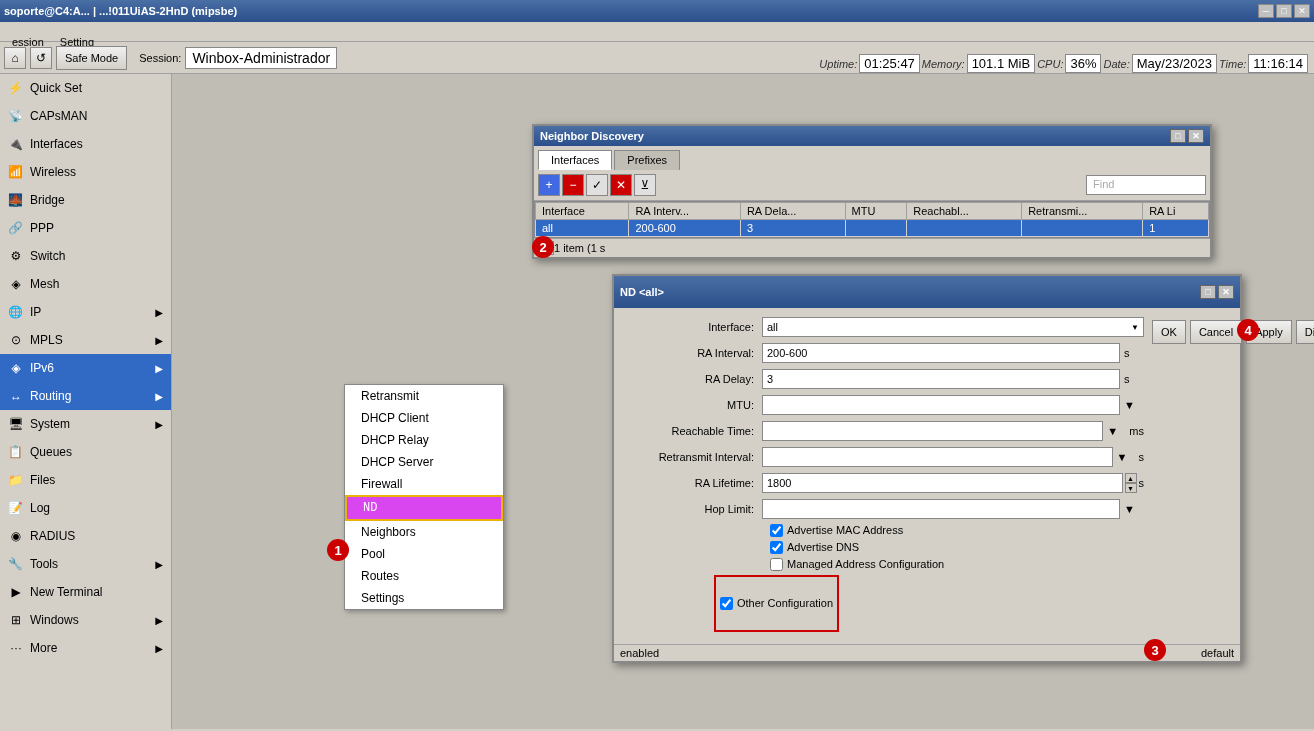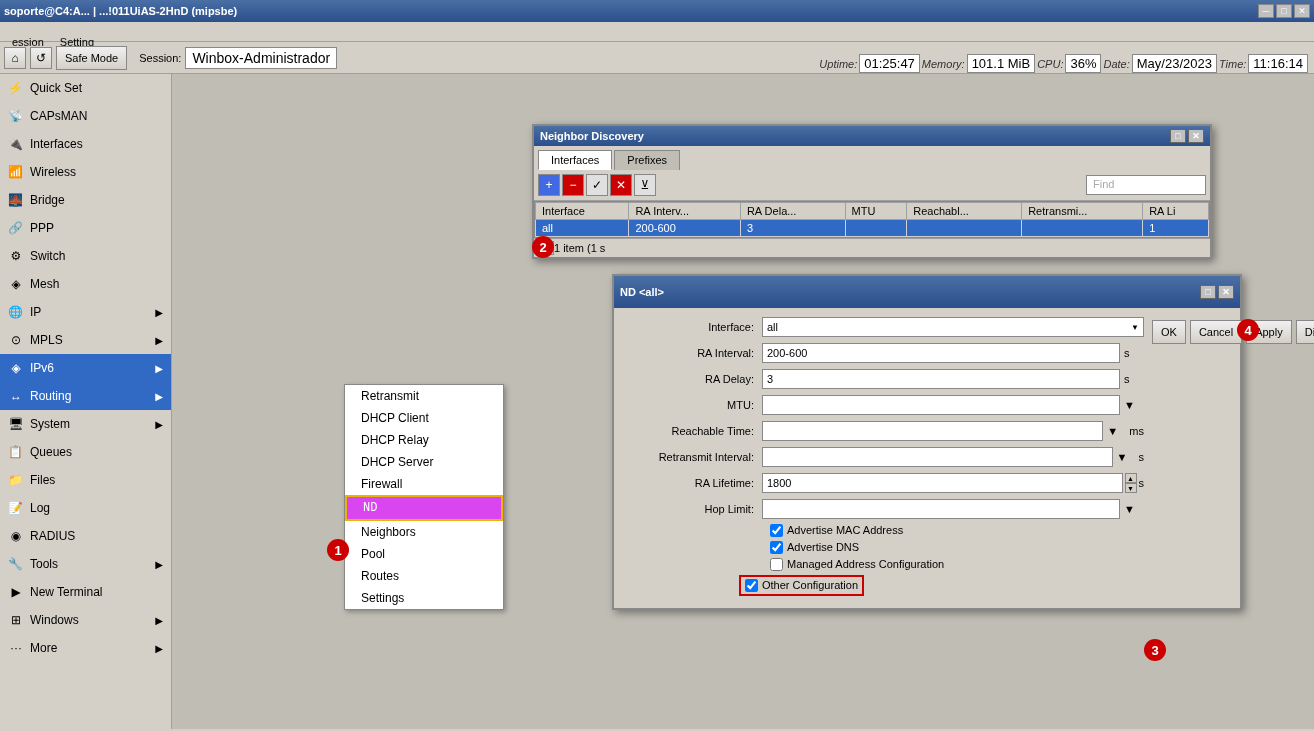--- a/index.html
+++ b/index.html
@@ -752,37 +752,41 @@
             <span>Advertise MAC Address</span>
           </div>
           <div class="checkbox-row">
             <input type="checkbox" checked="" style="">
             <span>Advertise DNS</span>
           </div>
           <div class="checkbox-row">
             <input type="checkbox" style="">
             <span>Managed Address Configuration</span>
           </div>
-          <div class="checkbox-row red-outline" style="display:inline-flex; margin-left:117px; padding-left:0; border:2px solid #cc0000; padding: 2px 4px;">
+          <div class="checkbox-row red-outline" style="display:inline-flex; margin-left:92px; padding-left:0; border:2px solid #cc0000; padding: 20px 4px;">
             <input type="checkbox" checked="" style="">
             <span>Other Configuration</span>
           </div>
 
         </div>
 
         <div class="form-buttons">
           <button class="form-btn">OK</button>
           <button class="form-btn">Cancel</button>
           <button class="form-btn apply-btn">Apply</button>
           <button class="form-btn">Disable</button>
           <button class="form-btn">Copy</button>
           <button class="form-btn">Remove</button>
         </div>
       </div>
 
+      <div class="nd-status-bar">
+        <span>enabled</span>
+        <span style="margin-left:auto;">default</span>
+      </div>
     </div>
 
     <div class="annotation-badge" style="right: 148px; bottom: 68px;">3</div>
 
     <div class="annotation-badge" style="right: 55px; bottom: 388px;">4</div>
 
   </div>
 </div>
 
 </body></html>

